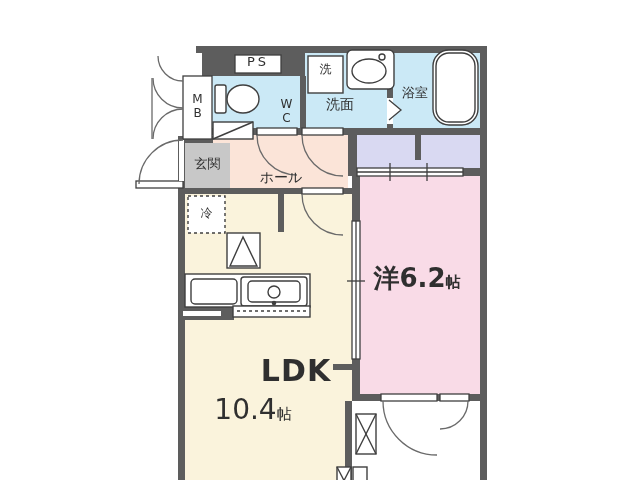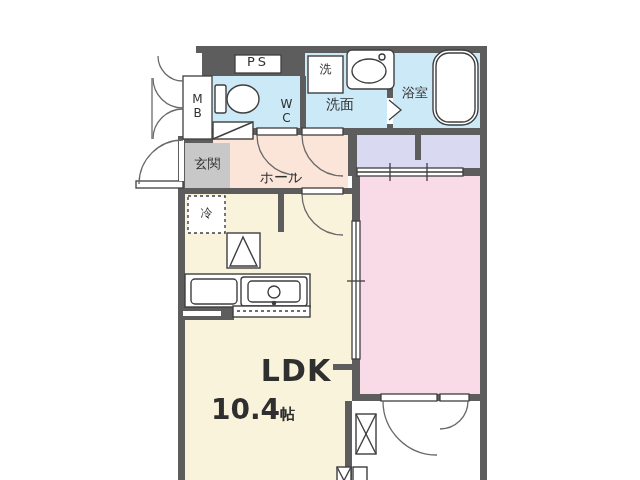--- a/index.html
+++ b/index.html
@@ -178,18 +178,19 @@
   <div class="lbl" style="left:393px;top:50px;width:44px;font-size:13px;">浴室</div>
 
 
   <div class="lbl" style="left:185px;top:121px;width:45px;font-size:13px;">玄関</div>
 
   <div class="lbl" style="left:250px;top:133px;width:62px;font-size:14px;">ホール</div>
 
   <div class="lbl" style="left:188px;top:171px;width:37px;font-size:12px;">冷</div>
 
   <div class="lbl big" style="left:185px;top:318px;width:160px;font-size:30px;">LDK</div>
-  <div class="lbl" style="left:185px;top:358px;width:136px;font-size:28px;font-weight:bold;"><span>10.4</span><span class="unit">帖</span></div>
+  <div class="lbl" style="left:185px;top:358px;width:136px;font-size:28px;font-weight:normal;"><span>10.4</span><span class="unit">帖</span></div>
 
+  <div class="lbl" style="left:352px;top:228px;width:130px;font-size:26px;font-weight:bold;"><span>洋6.2</span><span class="unit">帖</span></div>
 
 
 
 </div>
 
 </body></html>

